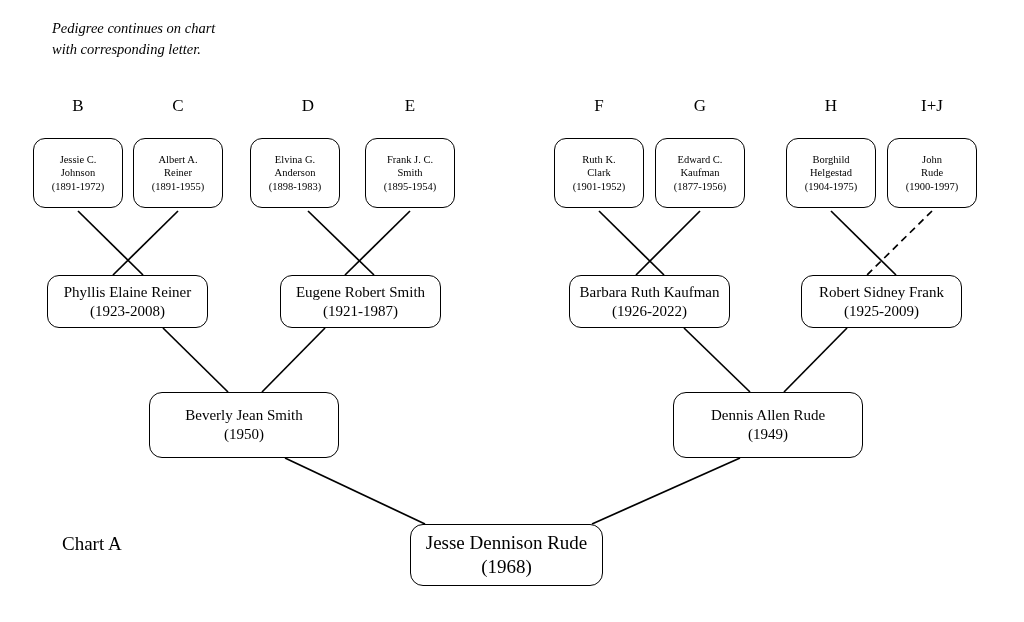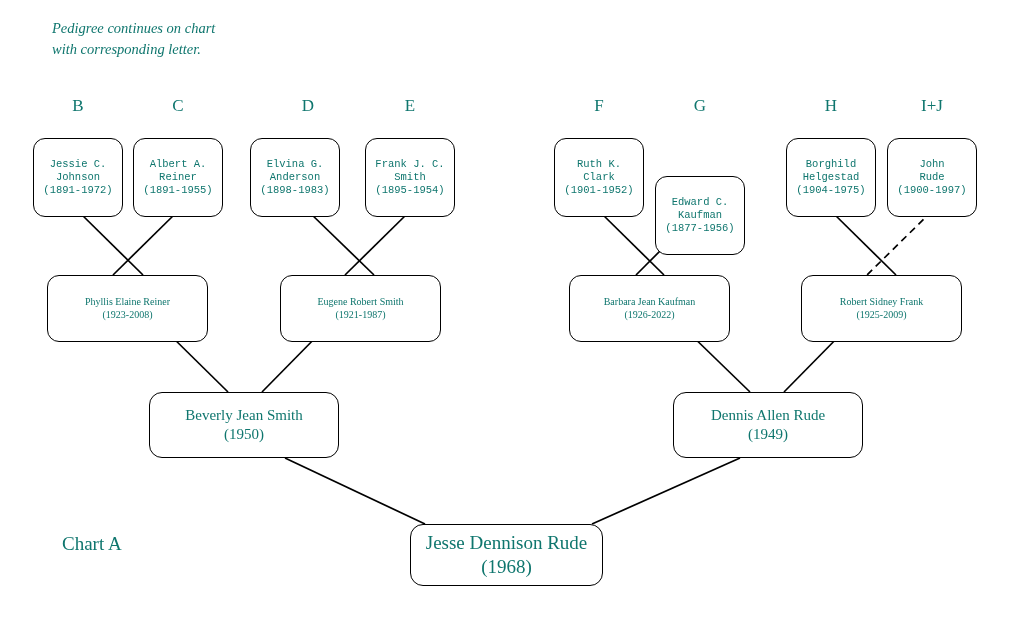--- a/index.html
+++ b/index.html
@@ -6,21 +6,21 @@
     margin: 0;
     padding: 0;
     background: #ffffff;
   }
   #chart-root {
     position: relative;
     width: 1024px;
     height: 622px;
     background: #ffffff;
     font-family: "Liberation Serif", "DejaVu Serif", serif;
-    color: #0f766e;
+    color: #000000;
     overflow: hidden;
   }
   #connector-layer {
     position: absolute;
     left: 0;
     top: 0;
     width: 1024px;
     height: 622px;
     pointer-events: none;
   }
@@ -57,30 +57,29 @@
   }
   .node .nm {
     display: block;
     white-space: pre-line;
   }
   .node .dt {
     display: block;
   }
   .gen-grand {
     width: 90px;
-    height: 79px;
+    height: 70px;
     border-radius: 12px;
     font-size: 10.5px;
-    font-family: Liberation Mono, monospace;
   }
   .gen-parent {
     width: 161px;
-    height: 67px;
+    height: 53px;
     border-radius: 12px;
-    font-size: 10px;
+    font-size: 15px;
   }
   .gen-child {
     width: 190px;
     height: 66px;
     border-radius: 13px;
     font-size: 15px;
   }
   .gen-self {
     width: 193px;
     height: 62px;
@@ -141,21 +140,21 @@
     <div class="node gen-grand" style="left: 365px; top: 138px;">
       <span class="nm">Frank J. C.
 Smith</span>
       <span class="dt">(1895-1954)</span>
     </div>
     <div class="node gen-grand" style="left: 554px; top: 138px;">
       <span class="nm">Ruth K.
 Clark</span>
       <span class="dt">(1901-1952)</span>
     </div>
-    <div class="node gen-grand" style="left: 655px; top: 138px; margin-top: 38px;">
+    <div class="node gen-grand" style="left: 655px; top: 138px;">
       <span class="nm">Edward C.
 Kaufman</span>
       <span class="dt">(1877-1956)</span>
     </div>
     <div class="node gen-grand" style="left: 786px; top: 138px;">
       <span class="nm">Borghild
 Helgestad</span>
       <span class="dt">(1904-1975)</span>
     </div>
     <div class="node gen-grand" style="left: 887px; top: 138px;">
@@ -165,21 +164,21 @@
     </div>
     <div class="node gen-parent" style="left: 47px; top: 275px;">
       <span class="nm">Phyllis Elaine Reiner</span>
       <span class="dt">(1923-2008)</span>
     </div>
     <div class="node gen-parent" style="left: 280px; top: 275px;">
       <span class="nm">Eugene Robert Smith</span>
       <span class="dt">(1921-1987)</span>
     </div>
     <div class="node gen-parent" style="left: 569px; top: 275px;">
-      <span class="nm">Barbara Jean Kaufman</span>
+      <span class="nm">Barbara Ruth Kaufman</span>
       <span class="dt">(1926-2022)</span>
     </div>
     <div class="node gen-parent" style="left: 801px; top: 275px;">
       <span class="nm">Robert Sidney Frank</span>
       <span class="dt">(1925-2009)</span>
     </div>
     <div class="node gen-child" style="left: 149px; top: 392px;">
       <span class="nm">Beverly Jean Smith</span>
       <span class="dt">(1950)</span>
     </div>

